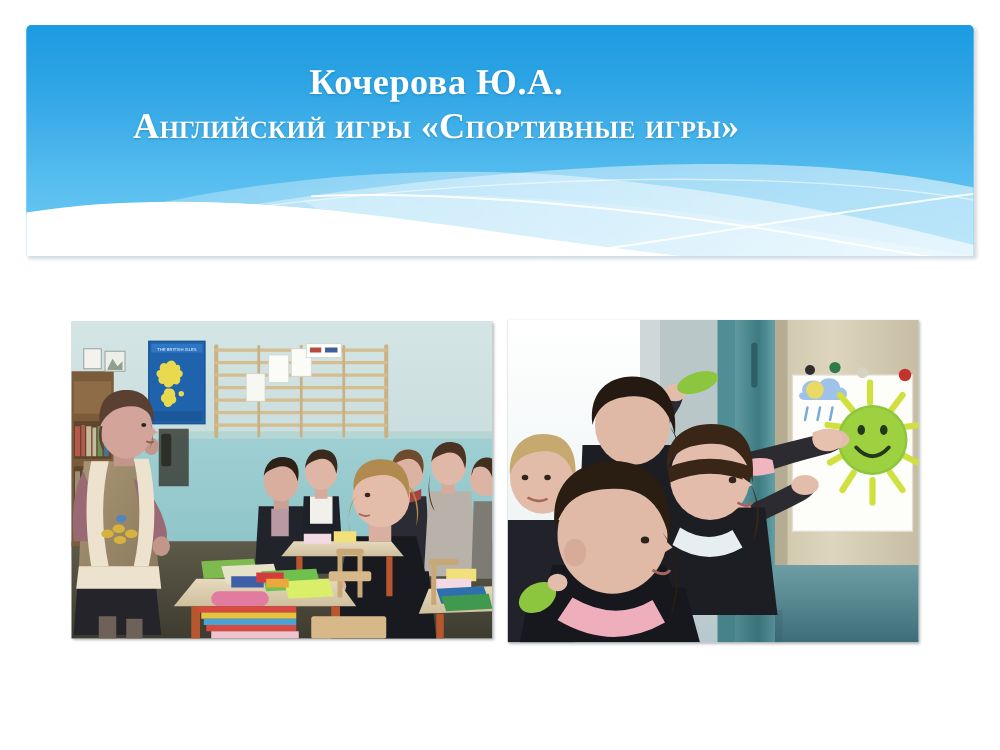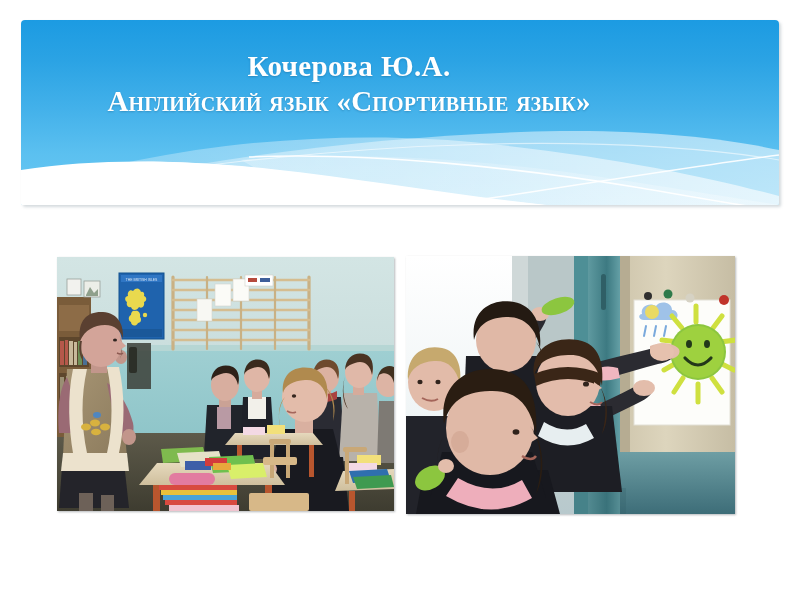--- a/index.html
+++ b/index.html
@@ -142,21 +142,21 @@
       <path d="M228,137 C350,132 500,148 620,168 C690,180 730,187 758,191" fill="none" stroke="#ffffff" stroke-opacity="0.95" stroke-width="1.6"></path>
       <path d="M758,135 C690,144 600,158 510,172 C440,183 380,190 320,194" fill="none" stroke="#ffffff" stroke-opacity="0.9" stroke-width="1.5"></path>
       <path d="M0,176 C120,150 300,128 470,124 C600,121 700,130 758,140" fill="none" stroke="#ffffff" stroke-opacity="0.55" stroke-width="1.1"></path>
     </svg>
 
     <div class="banner-shadow-edge"></div>
   </div>
 
   <div class="title-block">
     <div class="title-line title-line-1">Кочерова Ю.А.</div>
-    <div class="title-line title-line-2">Английский язык «Спортивные язык»</div>
+    <div class="title-line title-line-2">Английский игры «Спортивные игры»</div>
   </div>
 
   <div class="photos">
 
     <div class="photo photo-left">
       <svg viewBox="0 0 337 254" preserveAspectRatio="none">
         <defs>
           <linearGradient id="wallTop" x1="0" y1="0" x2="0" y2="1">
             <stop offset="0%" stop-color="#d3e5e4"></stop>
             <stop offset="100%" stop-color="#cadedd"></stop>

